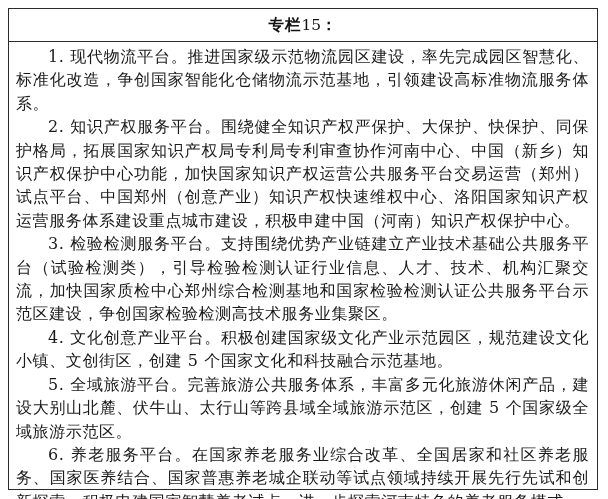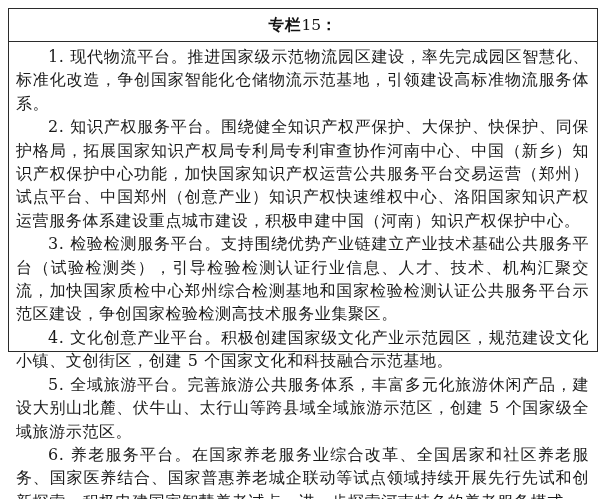--- a/index.html
+++ b/index.html
@@ -13,21 +13,21 @@
       position: relative;
       overflow: hidden;
       font-family: "DejaVu Serif", "Liberation Serif", serif;
       color: #1a1a1a;
     }
     .box {
       position: absolute;
       left: 8px;
       top: 8px;
       width: 590px;
-      height: 344px;
+      height: 482px;
       border: 1px solid #2b2b2b;
       box-sizing: border-box;
     }
     .title-row {
       height: 32px;
       border-bottom: 1px solid #2b2b2b;
       display: flex;
       align-items: center;
       justify-content: center;
       font-family: "DejaVu Sans", "Liberation Sans", sans-serif;

